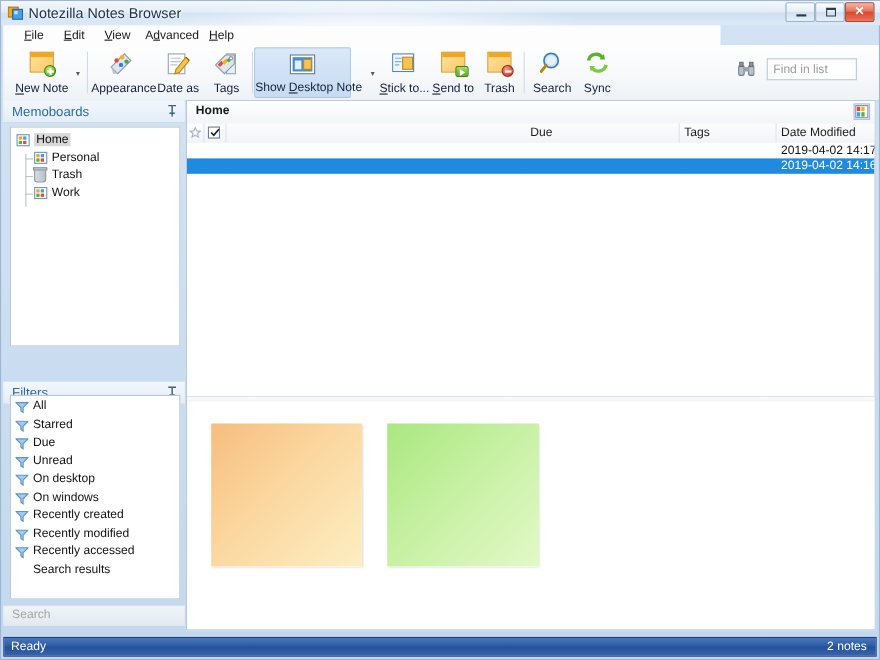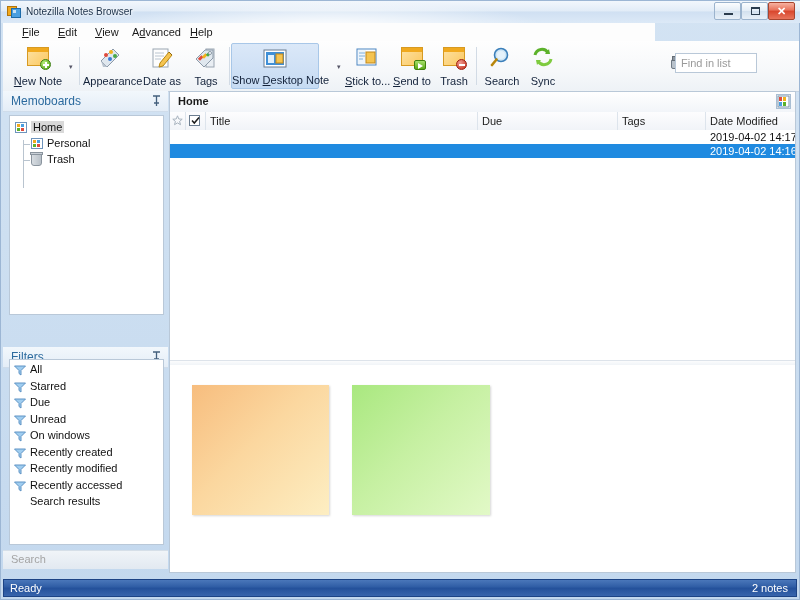--- a/index.html
+++ b/index.html
@@ -24,21 +24,21 @@
   #titlebar .glow{
     position:absolute;left:120px;top:0;width:420px;height:22px;
     background:radial-gradient(ellipse at 50% 120%, rgba(255,255,255,.95) 0%, rgba(255,255,255,0) 72%);
     pointer-events:none;
   }
   #app-icon{
     position:absolute;left:6px;top:4px;width:14px;height:14px;
   }
   #title-text{
     position:absolute;left:25px;top:4px;height:14px;line-height:14px;
-    font-size:10px;color:#20354d;text-shadow:0 0 3px #fff,0 0 5px #fff;
+    font-size:13px;color:#20354d;text-shadow:0 0 3px #fff,0 0 5px #fff;
     white-space:nowrap;
   }
   .wbtn{
     position:absolute;top:1px;height:18px;border:1px solid #9bb3cd;
     border-radius:2px;box-sizing:border-box;cursor:default;
   }
   #btn-min{left:713px;width:27px;background:linear-gradient(to bottom,#fcfdfe,#e4edf6 48%,#d2e0ee 50%,#e8f0f8);}
   #btn-max{left:740px;width:27px;background:linear-gradient(to bottom,#fcfdfe,#e4edf6 48%,#d2e0ee 50%,#e8f0f8);}
   #btn-close{left:767px;width:27px;background:linear-gradient(to bottom,#f7b2a1,#e8715a 45%,#d8452c 50%,#e8755c);border-color:#a8442f;}
   .wbtn .g{position:absolute;left:0;top:0;right:0;bottom:0;}
@@ -82,21 +82,21 @@
   .badge.green{right:0;bottom:0;background:radial-gradient(circle at 35% 30%,#b6ec7a,#4fa313);border:1px solid #3c7f10;}
   .badge.green:after{content:"";position:absolute;left:4px;top:2px;width:2px;height:6px;background:#fff;}
   .badge.green:before{content:"";position:absolute;left:2px;top:4px;width:6px;height:2px;background:#fff;}
   .badge.red{right:0;bottom:0;background:radial-gradient(circle at 35% 30%,#f09a90,#c32a16);border:1px solid #9b2010;}
   .badge.red:after{content:"";position:absolute;left:2px;top:4px;width:6px;height:2px;background:#fff;}
   .badge.arrow{right:-1px;bottom:0;width:12px;height:10px;border-radius:2px;background:linear-gradient(to bottom,#a7e06d,#5aa917);border:1px solid #3f800e;}
   .badge.arrow:after{content:"";position:absolute;left:3px;top:2px;border-left:5px solid #fff;border-top:3px solid transparent;border-bottom:3px solid transparent;}
 
   
   #findwrap{position:absolute;right:8px;top:12px;width:120px;height:22px;}
-  #findbox{position:absolute;left:4px;top:0;width:82px;height:20px;
+  #findbox{position:absolute;left:26px;top:0;width:82px;height:20px;
     background:#fff;border:1px solid #b9c8d8;box-sizing:border-box;}
   #findbox .ph{position:absolute;left:5px;top:3px;font-size:11px;color:#9a9a9a;}
   #binoc{position:absolute;left:0;top:3px;width:15px;height:13px;}
 
   
   #leftpane{position:absolute;left:2px;top:90px;width:165px;bottom:26px;}
   .panel-head{
     position:relative;height:20px;
     background:linear-gradient(to bottom,#f2f7fc,#e4edf7);
     border-bottom:1px solid #cfdcea;
@@ -371,20 +371,30 @@
           <i style="left:1px;top:5px;background:#5cb22b"></i>
             <i style="left:5px;top:5px;background:#e04b3c"></i>
         </div>
         <div class="lbl" style="left:37px">Personal</div>
       </div>
       <div class="tree-row">
         <div class="tline" style="left:13px;top:8px;width:7px;height:1px"></div>
         <div class="trashico" style="left:21px"></div>
         <div class="lbl" style="left:37px">Trash</div>
       </div>
+      <div class="tree-row">
+        <div class="tline" style="left:13px;top:8px;width:7px;height:1px"></div>
+        <div class="bico" style="left:21px">
+          <i style="left:1px;top:1px;background:#f0a91e"></i>
+            <i style="left:5px;top:1px;background:#4a9fe0"></i>
+          <i style="left:1px;top:5px;background:#5cb22b"></i>
+            <i style="left:5px;top:5px;background:#e04b3c"></i>
+        </div>
+        <div class="lbl" style="left:37px">Work</div>
+      </div>
     </div>
 
     <div class="panel-head" id="filters-head">
       <div class="ttl">Filters</div>
       <div class="pin">
         <svg width="9" height="12" viewBox="0 0 9 12">
             <path d="M1 1h7M4.5 1v7M2 8h5M4.5 8v3" stroke="#44607d" fill="none" stroke-width="1.3"></path>
           </svg>
       </div>
     </div>
@@ -406,20 +416,26 @@
         <div class="funnel"><svg width="12" height="11" viewBox="0 0 12 11">
               <path d="M0.5 1 L11.5 1 L7 5.5 L7 10 L5 8.5 L5 5.5 Z" fill="#9fcdf0" stroke="#5f93c4"></path>
             </svg></div>
         <div class="lbl">Due</div>
       </div>
       <div class="filt-row">
         <div class="funnel"><svg width="12" height="11" viewBox="0 0 12 11">
               <path d="M0.5 1 L11.5 1 L7 5.5 L7 10 L5 8.5 L5 5.5 Z" fill="#9fcdf0" stroke="#5f93c4"></path>
             </svg></div>
         <div class="lbl">Unread</div>
+      </div>
+      <div class="filt-row">
+        <div class="funnel"><svg width="12" height="11" viewBox="0 0 12 11">
+              <path d="M0.5 1 L11.5 1 L7 5.5 L7 10 L5 8.5 L5 5.5 Z" fill="#9fcdf0" stroke="#5f93c4"></path>
+            </svg></div>
+        <div class="lbl">On desktop</div>
       </div>
       <div class="filt-row">
         <div class="funnel"><svg width="12" height="11" viewBox="0 0 12 11">
               <path d="M0.5 1 L11.5 1 L7 5.5 L7 10 L5 8.5 L5 5.5 Z" fill="#9fcdf0" stroke="#5f93c4"></path>
             </svg></div>
         <div class="lbl">On windows</div>
       </div>
       <div class="filt-row">
         <div class="funnel"><svg width="12" height="11" viewBox="0 0 12 11">
               <path d="M0.5 1 L11.5 1 L7 5.5 L7 10 L5 8.5 L5 5.5 Z" fill="#9fcdf0" stroke="#5f93c4"></path>
@@ -470,23 +486,20 @@
           <path d="M5.5 0.8 L6.8 4 L10.2 4.2 L7.6 6.4 L8.5 9.7 L5.5 7.9 L2.5 9.7 L3.4 6.4 L0.8 4.2 L4.2 4 Z" fill="none" stroke="#a9b4bf"></path>
         </svg>
       </div>
       <div class="hcell" style="left:16px;width:20px">
         <div style="position:absolute;left:3px;top:3px;width:11px;height:11px;background:#fff;border:1px solid #6b7d90;box-sizing:border-box">
           <svg style="position:absolute;left:1px;top:0" width="9" height="9" viewBox="0 0 9 9">
               <path d="M1 4.5 L3.3 7 L8 1.5" stroke="#1b1b1b" stroke-width="1.5" fill="none"></path>
             </svg>
         </div>
       </div>
-      <div class="hcell" style="left:36px;width:272px">
-          <span>Title</span>
-        </div>
       <div class="hcell" style="left:308px;width:140px">
           <span>Due</span>
         </div>
       <div class="hcell" style="left:448px;width:88px">
           <span>Tags</span>
         </div>
       <div class="hcell" style="left:536px;width:92px;border-right:none">
           <span>Date Modified</span>
         </div>
     </div>

